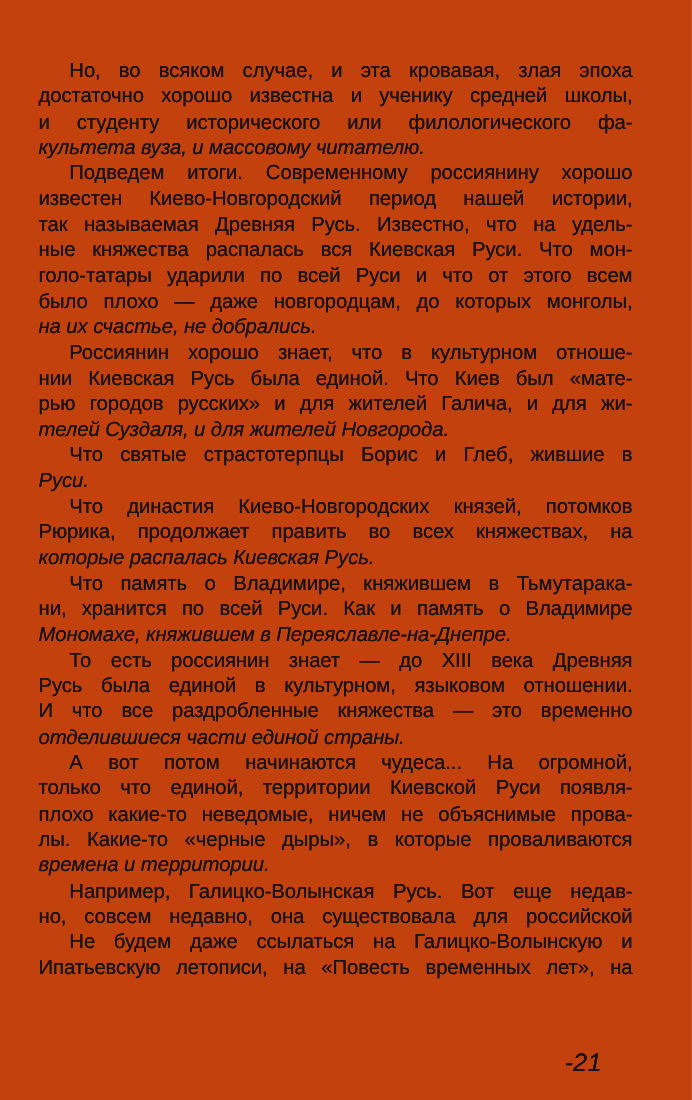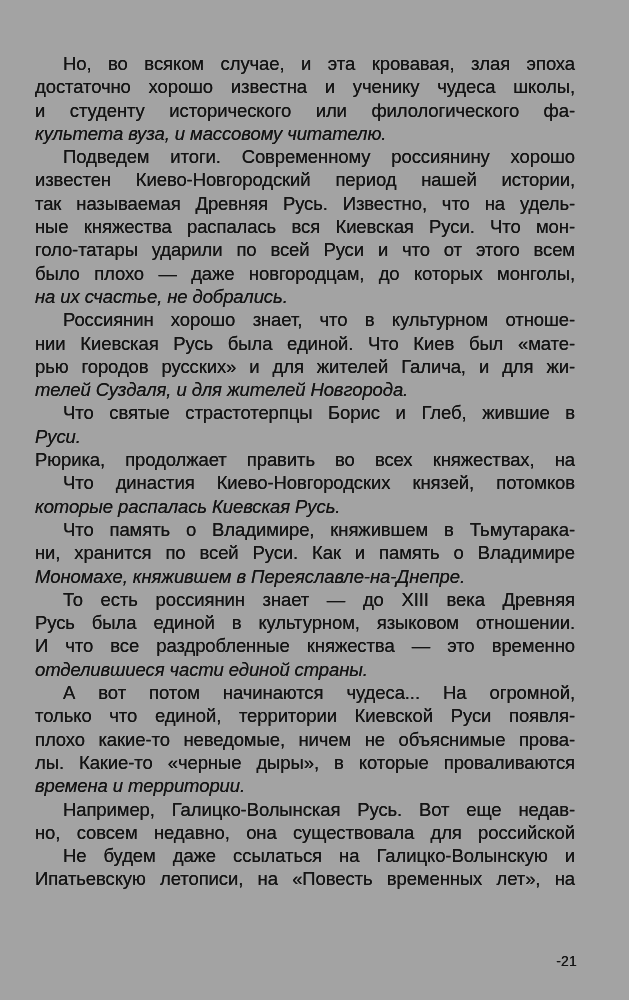--- a/index.html
+++ b/index.html
@@ -5,21 +5,21 @@
 <style>
   html, body {
     margin: 0;
     padding: 0;
     background: #ffffff;
   }
   .page {
     position: relative;
     width: 629px;
     height: 1000px;
-    background: #a3a3a3;
+    background: #c2410c;
     overflow: hidden;
     font-family: "Liberation Sans", sans-serif;
     color: #141414;
   }
   .text-block {
     position: absolute;
     left: 35px;
     top: 52px;
     width: 540px;
     font-size: 18.5px;
@@ -38,34 +38,35 @@
   .line.first {
     text-indent: 28px;
   }
   .line.lastline {
     text-align-last: left;
     font-style: italic;
   }
   .page-number {
     position: absolute;
     top: 953px;
-    right: 52px;
-    font-size: 14px;
+    right: 82px;
+    font-size: 23px;
     letter-spacing: 0.2px;
     text-shadow: 0 0 0.4px rgba(0,0,0,0.85);
+    font-style: italic;
   }
 </style>
 </head>
 <body>
 
 <div class="page">
   <div class="text-block">
       <div class="paragraph">
         <div class="line first">Но, во всяком случае, и эта кровавая, злая эпоха</div>
-        <div class="line">достаточно хорошо известна и ученику чудеса школы,</div>
+        <div class="line">достаточно хорошо известна и ученику средней школы,</div>
         <div class="line">и студенту исторического или филологического фа-</div>
         <div class="line lastline">культета вуза, и массовому читателю.</div>
       </div>
       <div class="paragraph">
         <div class="line first">Подведем итоги. Современному россиянину хорошо</div>
         <div class="line">известен Киево-Новгородский период нашей истории,</div>
         <div class="line">так называемая Древняя Русь. Известно, что на удель-</div>
         <div class="line">ные княжества распалась вся Киевская Руси. Что мон-</div>
         <div class="line">голо-татары ударили по всей Руси и что от этого всем</div>
         <div class="line">было плохо — даже новгородцам, до которых монголы,</div>
@@ -75,22 +76,22 @@
         <div class="line first">Россиянин хорошо знает, что в культурном отноше-</div>
         <div class="line">нии Киевская Русь была единой. Что Киев был «мате-</div>
         <div class="line">рью городов русских» и для жителей Галича, и для жи-</div>
         <div class="line lastline">телей Суздаля, и для жителей Новгорода.</div>
       </div>
       <div class="paragraph">
         <div class="line first">Что святые страстотерпцы Борис и Глеб, жившие в</div>
         <div class="line lastline">Руси.</div>
       </div>
       <div class="paragraph">
+        <div class="line first">Что династия Киево-Новгородских князей, потомков</div>
         <div class="line">Рюрика, продолжает править во всех княжествах, на</div>
-        <div class="line first">Что династия Киево-Новгородских князей, потомков</div>
         <div class="line lastline">которые распалась Киевская Русь.</div>
       </div>
       <div class="paragraph">
         <div class="line first">Что память о Владимире, княжившем в Тьмутарака-</div>
         <div class="line">ни, хранится по всей Руси. Как и память о Владимире</div>
         <div class="line lastline">Мономахе, княжившем в Переяславле-на-Днепре.</div>
       </div>
       <div class="paragraph">
         <div class="line first">То есть россиянин знает — до XIII века Древняя</div>
         <div class="line">Русь была единой в культурном, языковом отношении.</div>

